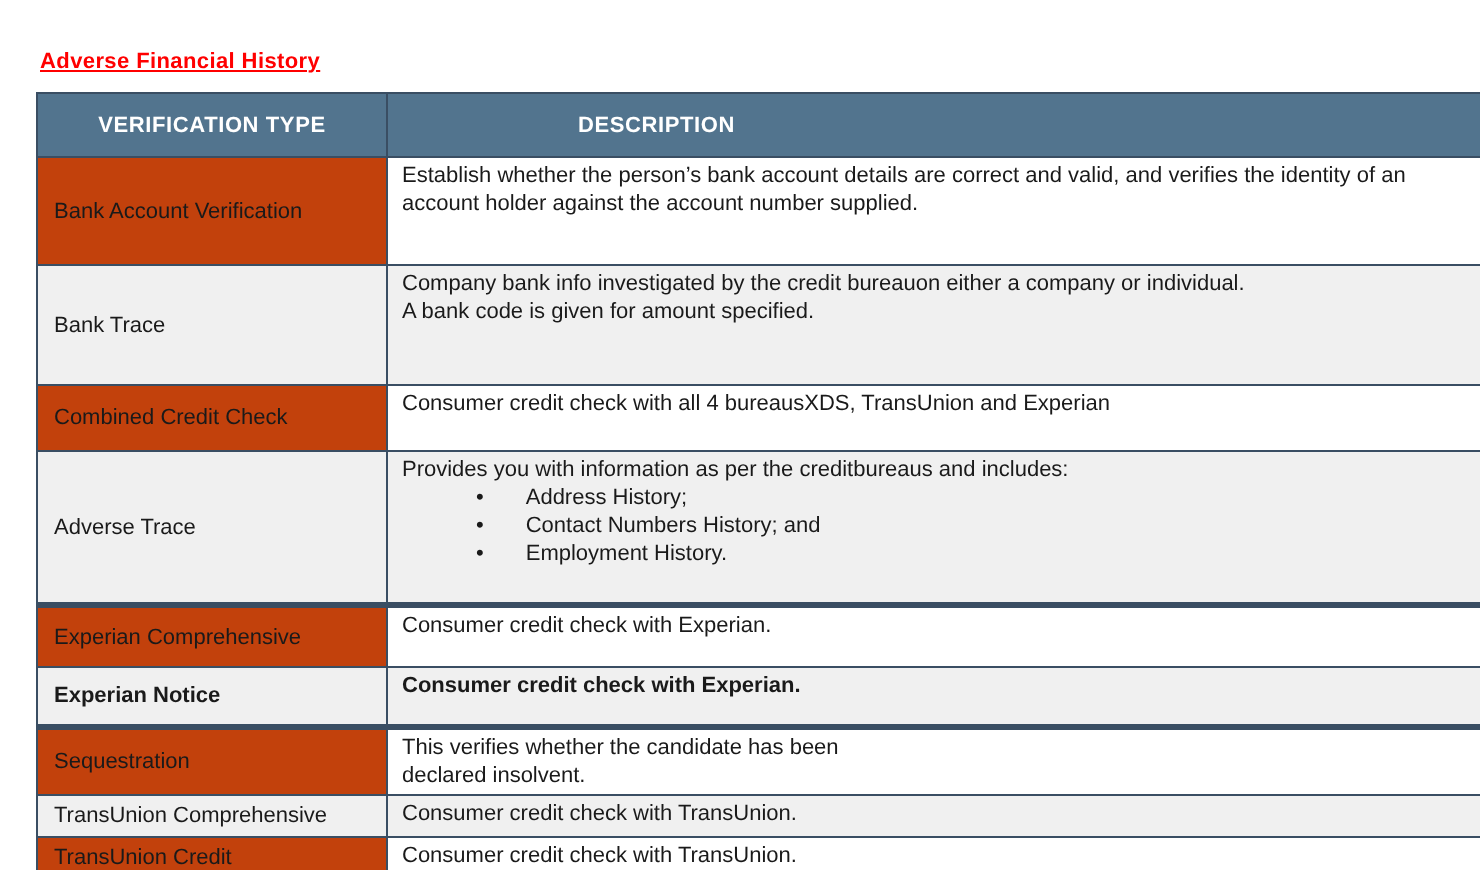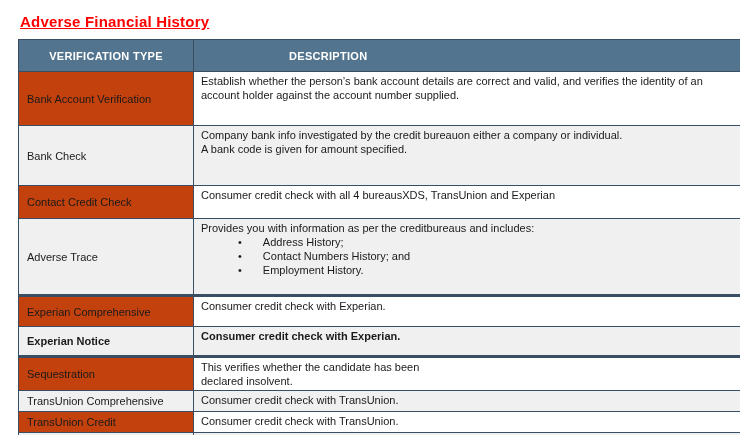--- a/index.html
+++ b/index.html
@@ -11,22 +11,22 @@
   }
   html,body{margin:0;padding:0;background:#ffffff;}
   body{
     width:740px;height:435px;overflow:hidden;
     font-family:"Liberation Sans",sans-serif;
     color:var(--text);
     -webkit-font-smoothing:antialiased;
   }
   .page{padding:13px 17px 0 18px;}
   .page-title{
-    font-size:15px;font-weight:bold;color:var(--title);
-    text-decoration:underline;margin:0 0 9px 2px;
+    font-size:11px;font-weight:bold;color:var(--title);
+    text-decoration:underline;margin:12px 0 9px 2px;
     letter-spacing:.2px;
   }
   table.verif{
     border-collapse:collapse;table-layout:fixed;
     width:702px;
   }
   table.verif th, table.verif td{
     border:1px solid var(--border);
     font-size:11px;
     overflow:hidden;
@@ -92,29 +92,29 @@
     <tbody id="rows">
   <tr>
     <td class="cell-type">Bank Account Verification</td>
     <td class="cell-desc">
             <div class="desc-line">Establish whether the person’s bank account details are correct and valid, and verifies the identity of an</div>
             <div class="desc-line">account holder against the account number supplied.</div>
           </td>
   </tr>
 
   <tr>
-    <td class="cell-type">Bank Check</td>
+    <td class="cell-type">Bank Trace</td>
     <td class="cell-desc">
             <div class="desc-line">Company bank info investigated by the credit bureauon either a company or individual.</div>
             <div class="desc-line">A bank code is given for amount specified.</div>
           </td>
   </tr>
 
   <tr>
-    <td class="cell-type">Contact Credit Check</td>
+    <td class="cell-type">Combined Credit Check</td>
     <td class="cell-desc">
             <div class="desc-line">Consumer credit check with all 4 bureausXDS, TransUnion and Experian</div>
           </td>
   </tr>
 
   <tr>
     <td class="cell-type">Adverse Trace</td>
     <td class="cell-desc">
             <div class="desc-line">Provides you with information as per the creditbureaus and includes:</div>
             <div class="bullet-line">

